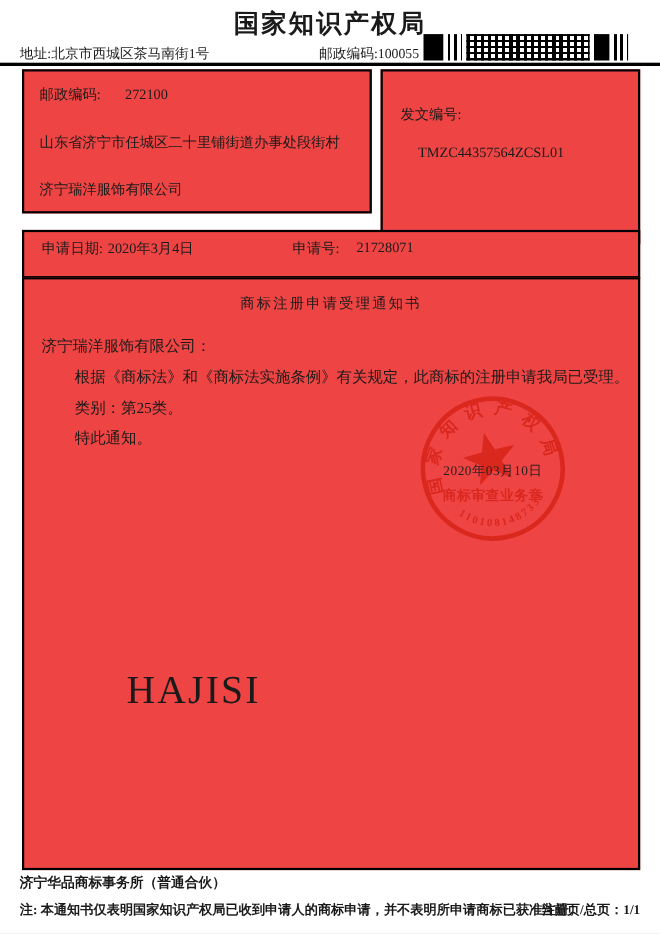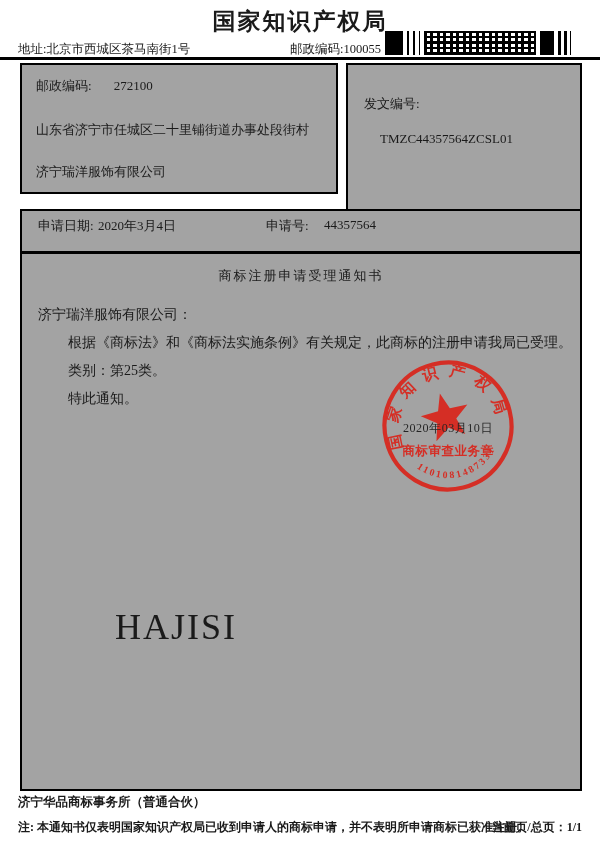--- a/index.html
+++ b/index.html
@@ -38,21 +38,21 @@
   }
   .bc-matrix {
     flex: 1; margin-left: 4px;
     background:
       repeating-linear-gradient(90deg, #000 0 3px, transparent 3px 6.5px),
       repeating-linear-gradient(0deg, #000 0 2.5px, transparent 2.5px 5.5px);
   }
 
   .divider { top: 57px; left: 0; width: 600px; height: 2.5px; background: #000; }
 
-  .box { border: 2.5px solid #000; background: #a3a3a3; }
+  .box { border: 2.5px solid #000; background: #ef4444; }
   .recipient-box { left: 20px; top: 63px; width: 318px; height: 131px; }
   .docnum-box   { left: 346px; top: 63px; width: 236px; height: 159px; text-decoration: underline; }
   .date-box     { left: 20px; top: 209px; width: 562px; height: 44px; font-size: 13.5px; text-decoration: underline; }
   .main-box     { left: 20px; top: 252px; width: 562px; height: 539px; padding-left: 20px; }
 
   .box .abs { font-size: 13px; white-space: nowrap; }
   .lbl-gap { display: inline-block; margin-left: 22px; }
 
   .notice-title {
     top: 13px; left: 0; width: 100%;
@@ -102,21 +102,21 @@
 
   <div class="abs box docnum-box">
     <div class="abs" style="left:16px; top:30px;">发文编号:</div>
     <div class="abs" style="left:32px; top:66px;">TMZC44357564ZCSL01</div>
   </div>
 
   <div class="abs box date-box">
     <div class="abs" style="left:16px; top:6px;">申请日期:</div>
     <div class="abs" style="left:76px; top:6px;">2020年3月4日</div>
     <div class="abs" style="left:244px; top:6px;">申请号:</div>
-    <div class="abs" style="left:302px; top:6px;">44357564</div>
+    <div class="abs" style="left:302px; top:6px;">21728071</div>
   </div>
 
   <div class="abs box main-box">
     <div class="abs notice-title">商标注册申请受理通知书</div>
     <div class="abs body-text" style="left:16px; top:52px;">济宁瑞洋服饰有限公司：</div>
     <div class="abs body-text" style="left:46px; top:80px;">根据《商标法》和《商标法实施条例》有关规定，此商标的注册申请我局已受理。</div>
     <div class="abs body-text" style="left:46px; top:108px;">类别：第25类。</div>
     <div class="abs body-text" style="left:46px; top:136px;">特此通知。</div>
     <div class="abs trademark" style="left:93px; top:352px;">HAJISI</div>
   </div>

